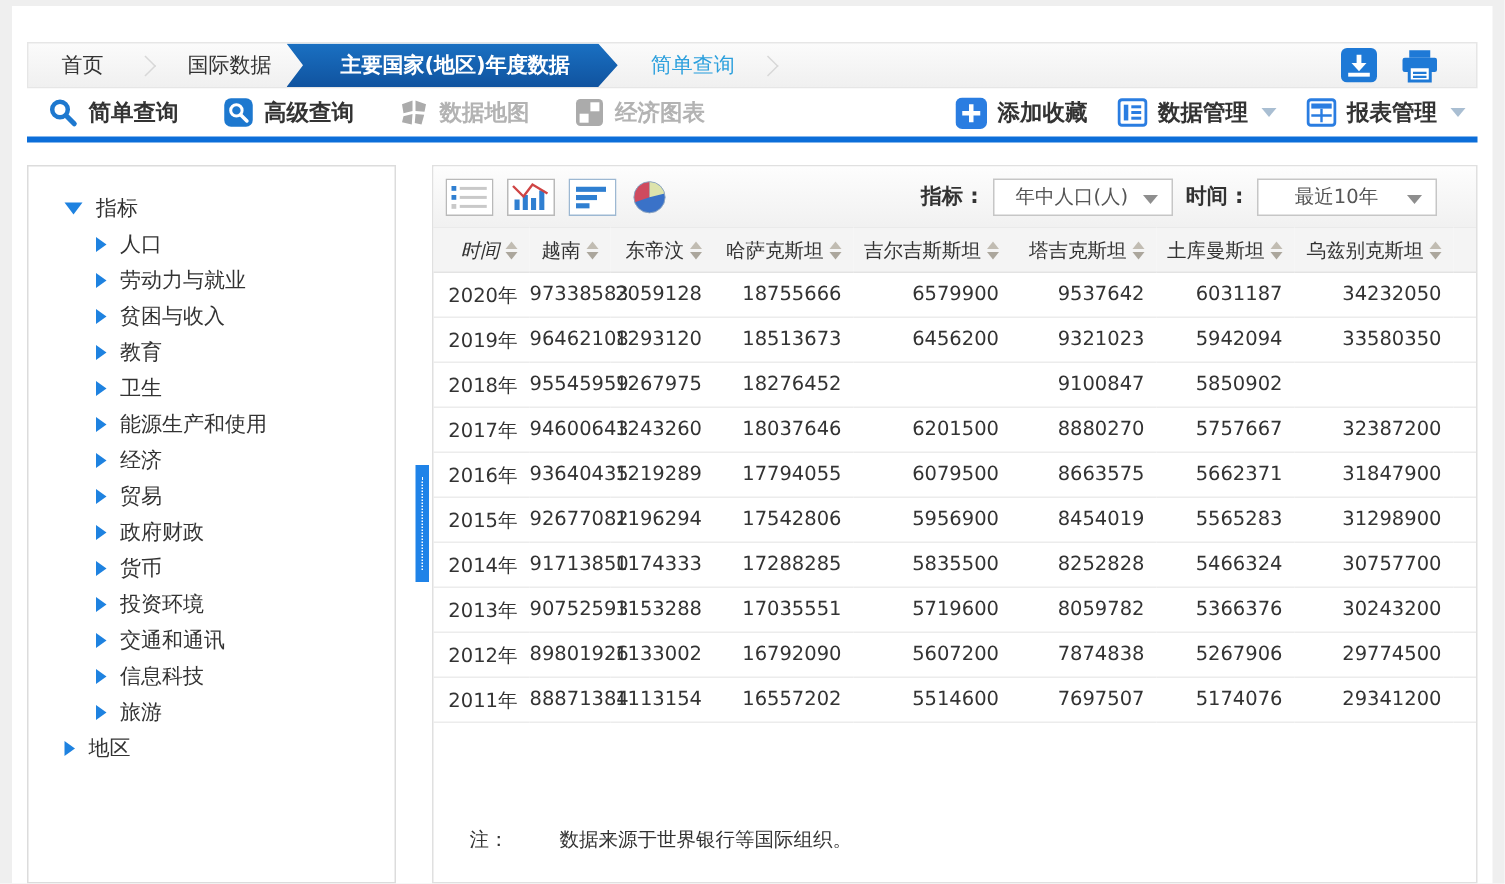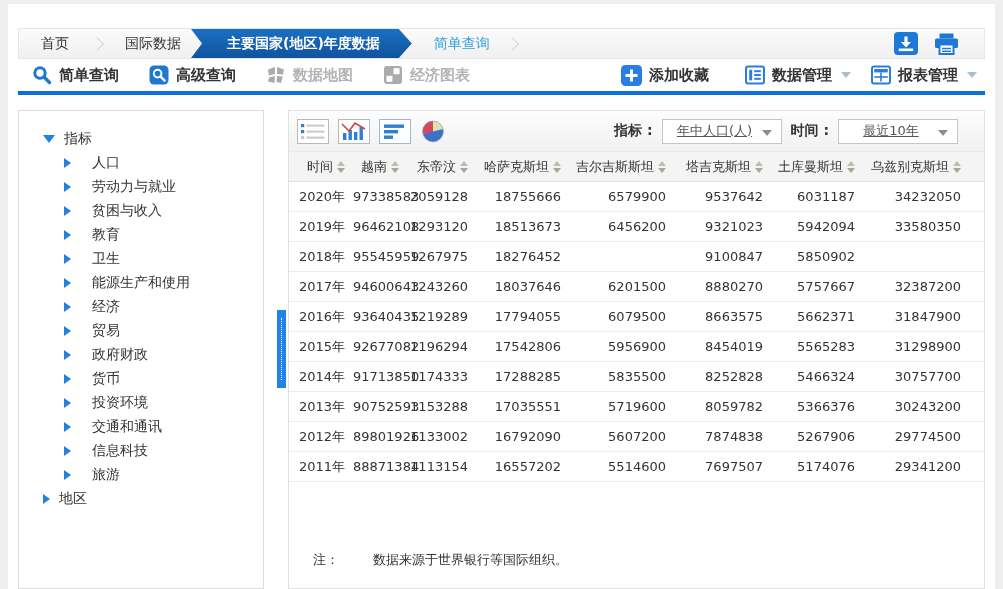--- a/index.html
+++ b/index.html
@@ -29,50 +29,50 @@
   .tool-item.disabled { color:#b3b3b3; cursor:default; }
   .tb-right { margin-left:auto; display:flex; align-items:center; gap:20px; }
   .dd-caret { width:0; height:0; border-left:5px solid transparent; border-right:5px solid transparent;
     border-top:6px solid #a9bed2; margin-left:2px; }
 
   
   .sidebar { position:absolute; left:10px; top:106px; width:246px; height:479px; background:#fff; border:1px solid #dcdcdc; overflow:hidden; }
   .tree { padding-top:16px; font-size:14px; }
   .tree-row { height:24px; display:flex; align-items:center; cursor:pointer; white-space:nowrap; }
   .tree-row.root { padding-left:24px; }
-  .tree-row.child { padding-left:45px;gap:12px; }
+  .tree-row.child { padding-left:45px; }
   .tri-down { width:0; height:0; border-left:6px solid transparent; border-right:6px solid transparent;
     border-top:8px solid #1e82e0; margin-right:9px; }
   .tri-right { width:0; height:0; border-top:5px solid transparent; border-bottom:5px solid transparent;
     border-left:7px solid #1e82e0; margin-right:9px; }
 
   
   .splitter { position:absolute; left:269px; top:306px; width:9px; height:78px; background:#1f83e8; cursor:col-resize; }
   .splitter::after { content:""; position:absolute; left:4px; top:8px; bottom:8px; border-left:1px dotted #fff; }
 
   
   .main { position:absolute; left:280px; top:106px; width:697px; height:479px; background:#fff; border:1px solid #e0e0e0; }
   .view-bar { height:40px; display:flex; align-items:center; padding:0 10px 0 8px;
     background:linear-gradient(#fdfdfd,#f1f1f1); }
   .view-icons { display:flex; align-items:center; gap:9px; }
   .vicon { display:inline-flex; cursor:pointer; }
   .filters { margin-left:auto; display:flex; align-items:center; gap:9px; padding-right:16px; font-size:14px; }
   .flabel { font-weight:bold; color:#333; white-space:nowrap; }
   .select { position:relative; width:120px; height:25px; border:1px solid #c6c6c6; background:#fff;
-    display:flex; align-items:center; justify-content:center; font-size:13px; color:#555; cursor:pointer;text-decoration:underline; }
+    display:flex; align-items:center; justify-content:center; font-size:13px; color:#555; cursor:pointer; }
   .select .val { margin-right:14px; white-space:nowrap; }
   .sel-caret { position:absolute; right:9px; top:10px; width:0; height:0;
     border-left:5px solid transparent; border-right:5px solid transparent; border-top:6px solid #8e8e8e; }
 
   
   table { border-collapse:collapse; width:100%; table-layout:fixed; font-size:13px; }
   thead th { height:30px; background:#f4f4f4; border-top:1px solid #eaeaea; border-bottom:1px solid #e3e3e3;
     font-weight:normal; color:#333; cursor:pointer; }
   .th-inner { display:flex; align-items:center; justify-content:flex-end; gap:4px; padding-right:8px; }
-  th.first .th-inner { justify-content:flex-start; padding-left:18px; }
+  th.first .th-inner { justify-content:flex-start; padding-left:18px;font-style:italic; }
   .sort { display:inline-flex; flex-direction:column; gap:2px; }
   .sort .up { width:0; height:0; border-left:4px solid transparent; border-right:4px solid transparent; border-bottom:5px solid #c1bcb2; }
   .sort .dn { width:0; height:0; border-left:4px solid transparent; border-right:4px solid transparent; border-top:5px solid #aba69c; }
   tbody td { height:30px; border-bottom:1px solid #ececec; text-align:right; padding-right:8px; color:#333; white-space:nowrap; }
   .note { position:absolute; left:24px; top:440px; font-size:13px; color:#333; }
   .note .nlabel { margin-right:34px; }
 </style>
 </head>
 <body>
 
@@ -152,21 +152,21 @@
               <svg width="20" height="20" viewBox="0 0 20 20">
                 <rect x="1" y="1" width="18" height="18" rx="3" fill="#ababab"></rect>
                 <rect x="10.6" y="3.2" width="6" height="6" fill="#fff"></rect>
                 <rect x="3.4" y="10.8" width="6" height="6" fill="#fff"></rect>
               </svg>
             </span>
             <span>经济图表</span>
           </div>
         </div>
       <div class="tb-right" id="tb-right">
-          <div class="tool-item" style="margin-right: 16px; font-family: Liberation Mono, monospace;">
+          <div class="tool-item" style="margin-right: 0px; font-family: Liberation Mono, monospace;">
             <span class="icon-wrap" style="display: inline-flex;">
               <svg width="21" height="21" viewBox="0 0 21 21">
                 <rect width="21" height="21" rx="4.5" fill="#2a7de1"></rect>
                 <rect x="4.5" y="9" width="12" height="3" fill="#fff"></rect>
                 <rect x="9" y="4.5" width="3" height="12" fill="#fff"></rect>
               </svg>
             </span>
             <span>添加收藏</span>
           </div>
           <div class="tool-item" style="margin-right: 0px;">

